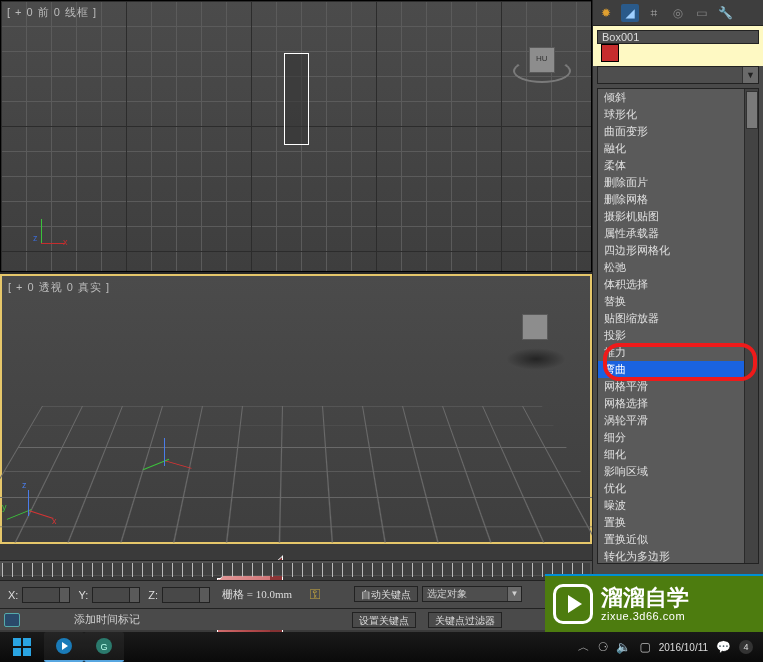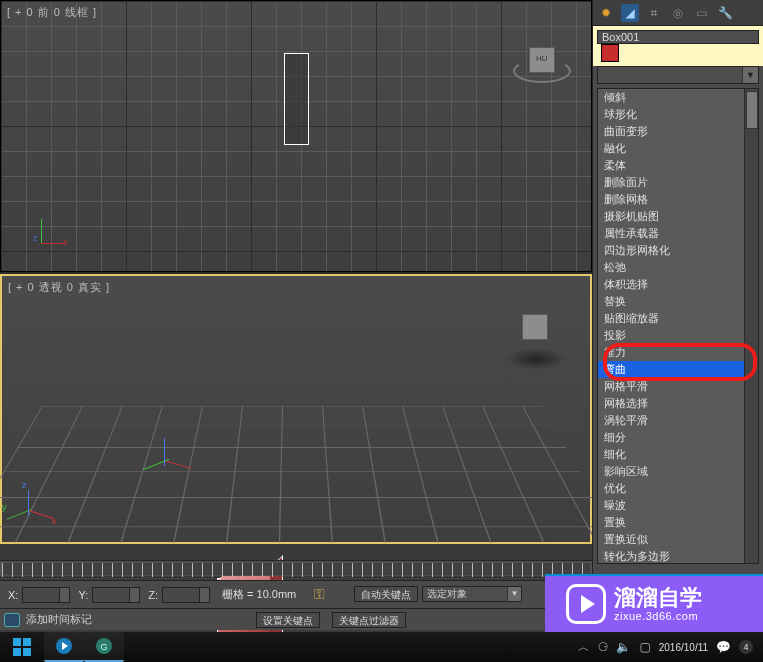--- a/index.html
+++ b/index.html
@@ -118,38 +118,38 @@
   .ruler-marks { position:absolute; left:0; top:0; width:100%; height:14px;
     background-image: repeating-linear-gradient(90deg, #bbb 0 1px, transparent 1px 10px);
   }
   .ruler-labels { position:absolute; left:0; top:14px; width:100%; display:flex; justify-content:space-between; font-size:9px; color:#ddd; padding:0 2px; }
 
   .coord-row { position: absolute; left: 0; top: 580px; width: 592px; height: 28px; background: #4a4a4a; display: flex; align-items: center; padding: 0 4px; font-size: 11px; border-top: 1px solid #222; }
   .coord-field { display: flex; align-items: center; margin-right: 4px; }
   .coord-field label { padding: 0 4px; color: #ddd; }
   .coord-input { width: 38px; height: 16px; background: #484848; border: 1px solid #222; color: #ddd; font-size: 10px; padding: 0 2px; }
   .spinner { width: 10px; height: 16px; background: #5a5a5a; border: 1px solid #222; border-left: none; }
-  .grid-label { color: #ddd; margin: 0 8px; }
+  .grid-label { color: #ddd; margin: 0 8px; font-family: Liberation Serif, serif; }
 
   .key-icon { width: 22px; height: 18px; display:inline-flex; align-items:center; justify-content:center; color:#c9a93f; font-size:14px; margin:0 4px;}
 
-  .bottom-row2 { position: absolute; left: 0; top: 608px; width: 763px; height: 22px; background: #4a4a4a; display: flex; align-items: center; font-size: 11px; padding: 0 4px; border-top: 1px solid #222; }
+  .bottom-row2 { position: absolute; left: 0; top: 608px; width: 763px; height: 22px; background: #4a4a4a; display: flex; align-items: center; font-size: 11px; padding: 0 4px; border-top: 1px solid #222; gap: 48px; }
   .film-icon { width: 16px; height: 14px; background: #2a4a6a; border: 1px solid #5aa; margin-right: 6px; border-radius: 2px;}
   .kb-row-right { margin-left: 160px; display:flex; gap:8px; }
 
   
   .taskbar { position: absolute; left: 0; bottom: 0; width: 763px; height: 30px; background: linear-gradient(#1a1a1a, #0a0a0a); display: flex; align-items: center; }
   .start-btn { width: 44px; height: 30px; display:flex; align-items:center; justify-content:center; }
   .tb-app { width: 40px; height: 30px; display:flex; align-items:center; justify-content:center; border-radius: 2px;}
   .tb-app.active { background: rgba(255,255,255,0.05); border-bottom: 2px solid #57a6e0; }
   .tray { margin-left: auto; display: flex; align-items: center; gap: 8px; padding-right: 10px; color: #ddd; font-size: 10px; }
   .tray-icon { font-size: 12px; color: #bbb; }
 
   
-  .watermark { position: absolute; right: 0; bottom: 30px; width: 218px; height: 58px; background: #8b5cf6; display: flex; align-items: center; padding: 4px 21px; border-top: 2px solid #008fd4;}
+  .watermark { position: absolute; right: 0; bottom: 30px; width: 218px; height: 58px; background: #4d7c0f; display: flex; align-items: center; padding: 4px 8px; border-top: 2px solid #008fd4;}
   .wm-play { width: 40px; height: 40px; border: 3px solid #fff; border-radius: 10px; display:flex; align-items:center; justify-content:center; margin-right: 8px;}
   .wm-play::before { content:""; border-left: 14px solid #fff; border-top: 9px solid transparent; border-bottom: 9px solid transparent; margin-left: 3px;}
   .wm-text { display:flex; flex-direction:column; line-height:1.1; color:#fff;}
   .wm-title { font-size: 22px; font-weight: bold; }
   .wm-sub { font-size: 11px; letter-spacing: 0.5px; }
 
   .auto-key-area { position:absolute; left:350px; top:580px; width:240px; height:28px; display:flex; align-items:center; }
   .mini-btn { background:#4a4a4a; border:1px solid #222; color:#ddd; font-size:10px; padding:1px 6px; margin-left:4px; height:16px; line-height:14px;}
   .dropdown2 { display:flex; border:1px solid #222; background:#4e4e4e; height:16px; width:100px; margin-left:4px;}
   .dropdown2 .t { flex:1; padding:0 4px; line-height:14px; font-size:10px;}

